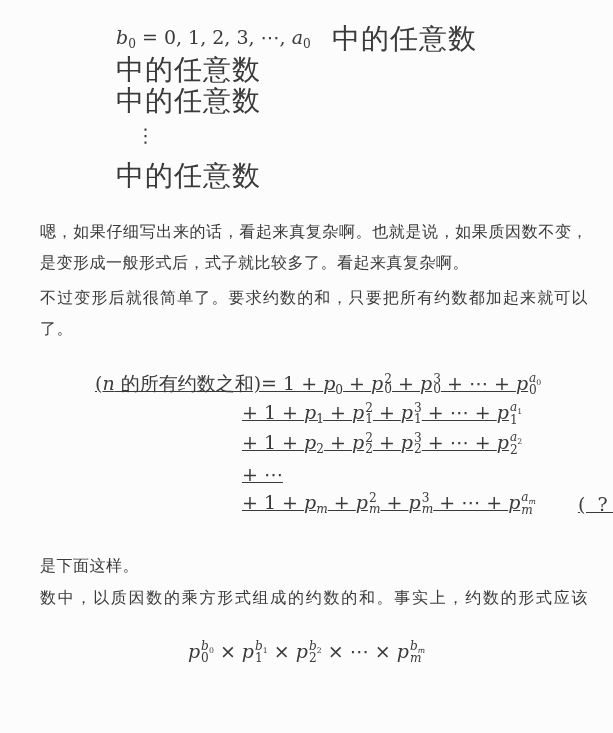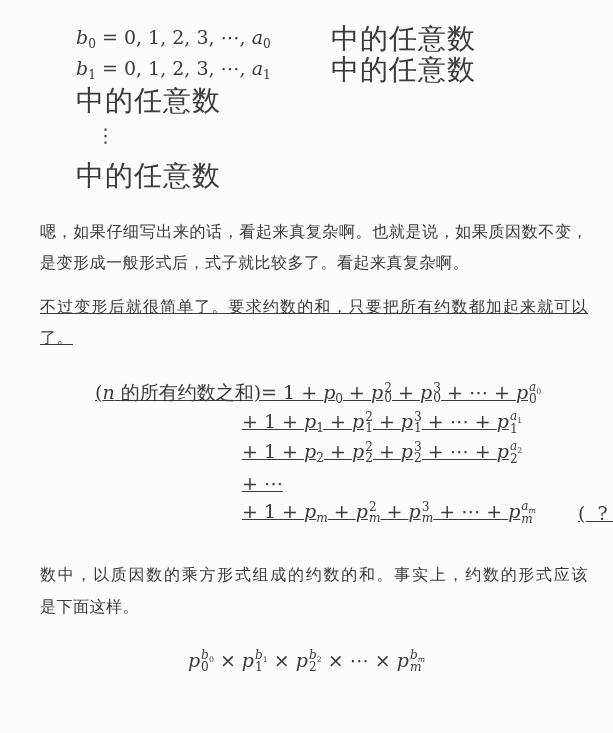--- a/index.html
+++ b/index.html
@@ -15,33 +15,33 @@
   .math{font-family:"DejaVu Serif",serif;font-size:19px;white-space:nowrap;}
   .math i{font-style:italic;}
   .msub{font-size:64%;vertical-align:-0.35em;}
   .ss{display:inline-flex;flex-direction:column;align-items:flex-start;
       vertical-align:middle;line-height:0.8;font-size:64%;padding-left:1px;}
   .ss .su{display:block;margin-bottom:1px;}
   .ss .sd{display:block;}
 
   
   .cblock{padding-top:20px;}
-  .crow{display:grid;grid-template-columns:216px auto;margin-left:76px;
-        height:31px;align-items:center;gap:39px;}
+  .crow{display:grid;grid-template-columns:216px auto;margin-left:116px;
+        height:31px;align-items:center;}
   .crow.vrow{height:44px;}
   .vd{margin-left:20px;}
   .cnote{font-size:28px;letter-spacing:1px;}
 
   
   .para{width:548px;margin-left:40px;font-size:16px;line-height:31px;
         letter-spacing:0.5px;}
   .para .pline{text-align:justify;}
   .para .pline.just{text-align-last:justify;}
   .p1{margin-top:28px;}
-  .p2{margin-top:13px;text-decoration:underline;}
+  .p2{margin-top:4px;}
   .p3{margin-top:31px;line-height:32px;}
 
   
   .sumblock{margin-top:25px;text-decoration:underline;}
   .fline{height:30px;display:flex;align-items:center;margin-left:95px;}
   .fline.ind{margin-left:242px;}
   .ftag{margin-left:42px;letter-spacing:3px;}
 
   
   .formula-center{margin-top:21px;height:34px;display:flex;
@@ -51,21 +51,20 @@
 <body style="background: rgb(252, 252, 252); color: rgb(58, 58, 58);">
 
 <div class="page">
 
   <div class="cblock">
       <div class="crow">
         <span class="math"><i>b</i><span class="msub">0</span> = 0, 1, 2, 3, ⋯, <i>a</i><span class="msub">0</span></span>
         <span class="cnote">中的任意数</span>
       </div>
       <div class="crow">
-        <span class="math"><i>b</i><span class="msub">1</span> = 0, 1, 2, 3, ⋯, <i>a</i><span class="msub">1</span></span>
         <span class="cnote">中的任意数</span>
       </div>
       <div class="crow">
         <span class="cnote">中的任意数</span>
       </div>
       <div class="crow vrow">
         <span class="math vd">⋮</span>
       </div>
       <div class="crow">
         <span class="cnote">中的任意数</span>
@@ -130,22 +129,22 @@
             <span class="sd"><i>m</i></span>
           </span> + ⋯ + <i>p</i><span class="ss">
             <span class="su"><i>a</i><span class="msub"><i>m</i></span></span>
             <span class="sd"><i>m</i></span>
           </span></span>
         <span class="math ftag">( ? )</span>
       </div>
     </div>
 
   <div class="para p3">
+      <div class="pline">是下面这样。</div>
       <div class="pline just">数中，以质因数的乘方形式组成的约数的和。事实上，约数的形式应该</div>
-      <div class="pline">是下面这样。</div>
     </div>
 
   <div class="formula-center">
     <span class="math"><i>p</i><span class="ss">
           <span class="su"><i>b</i><span class="msub">0</span></span>
           <span class="sd">0</span>
         </span> × <i>p</i><span class="ss">
           <span class="su"><i>b</i><span class="msub">1</span></span>
           <span class="sd">1</span>
         </span> × <i>p</i><span class="ss">

